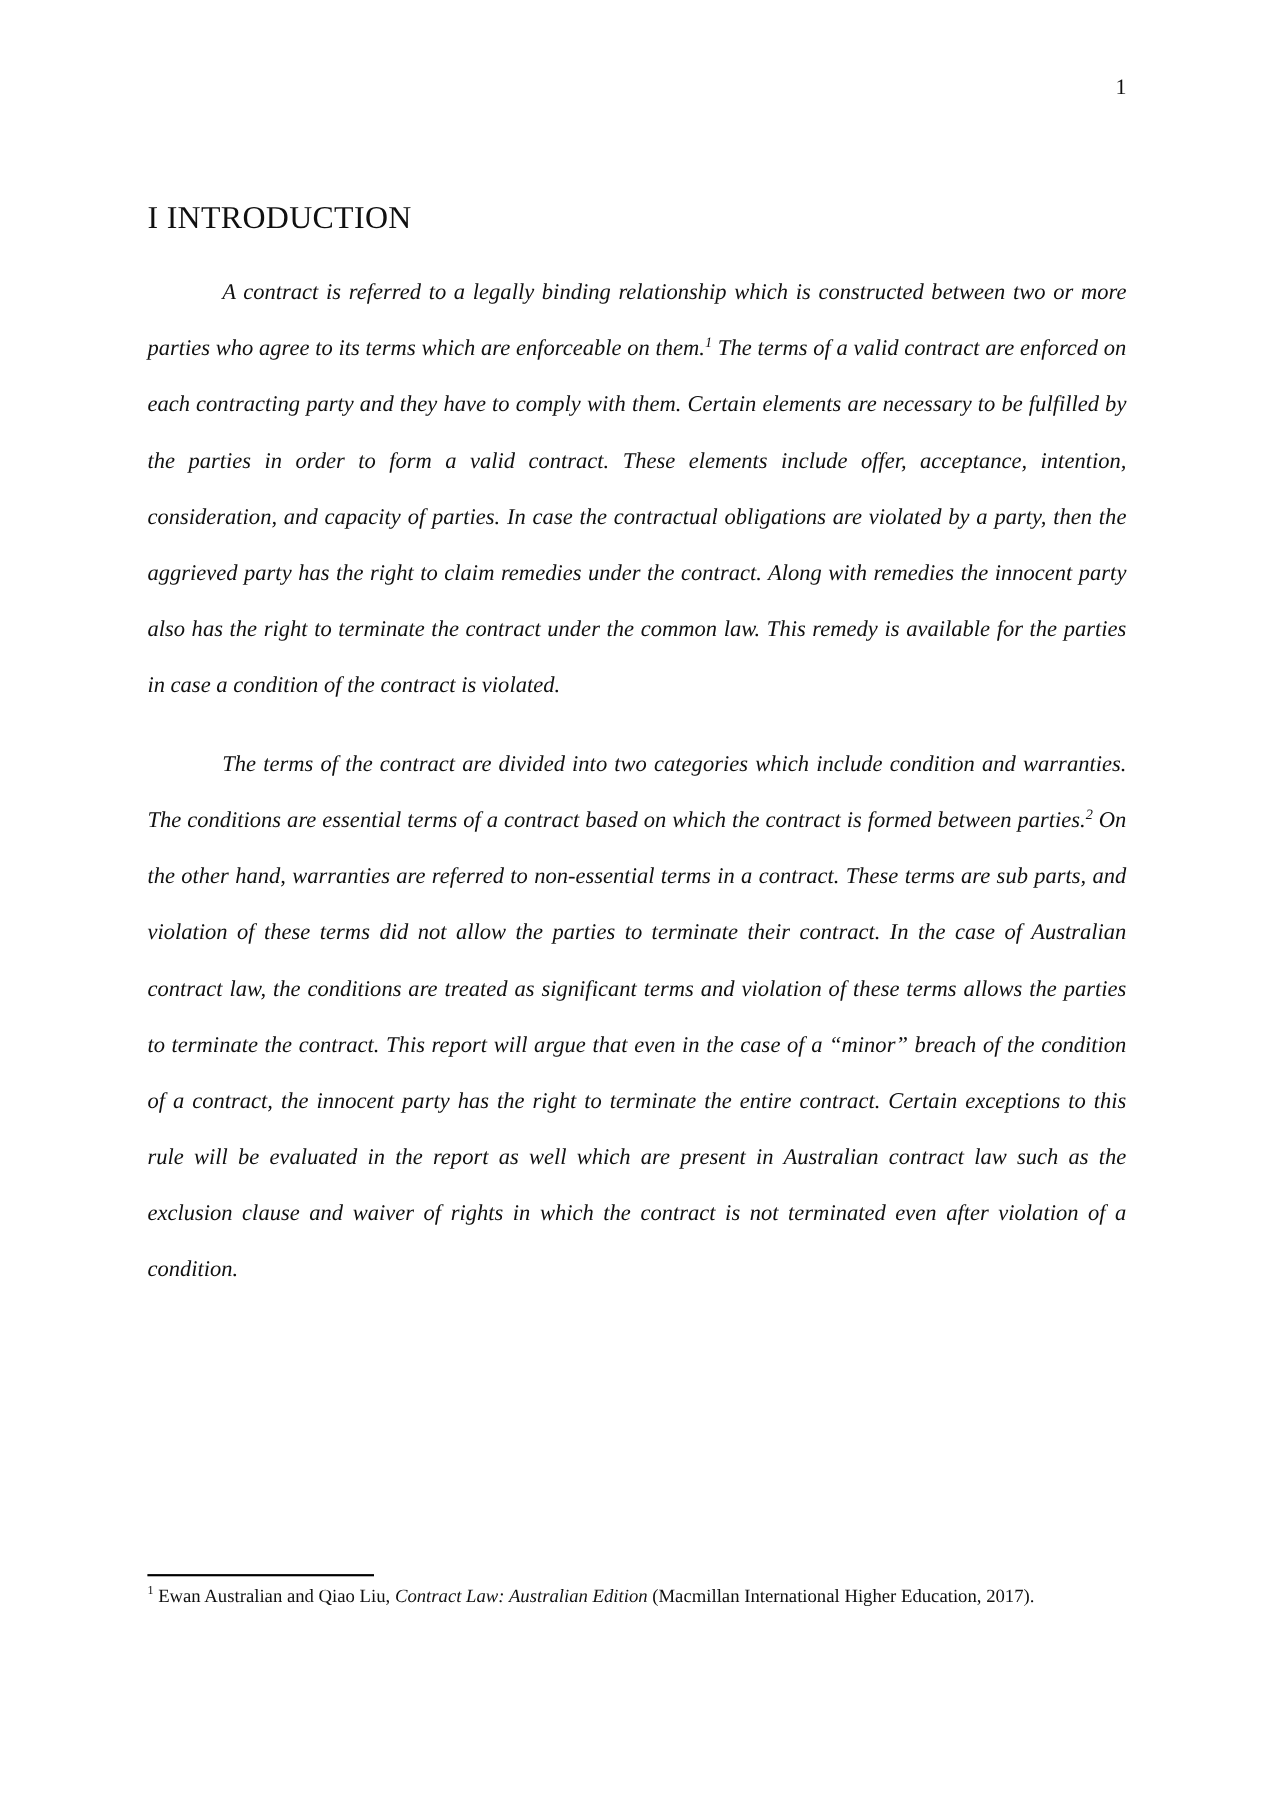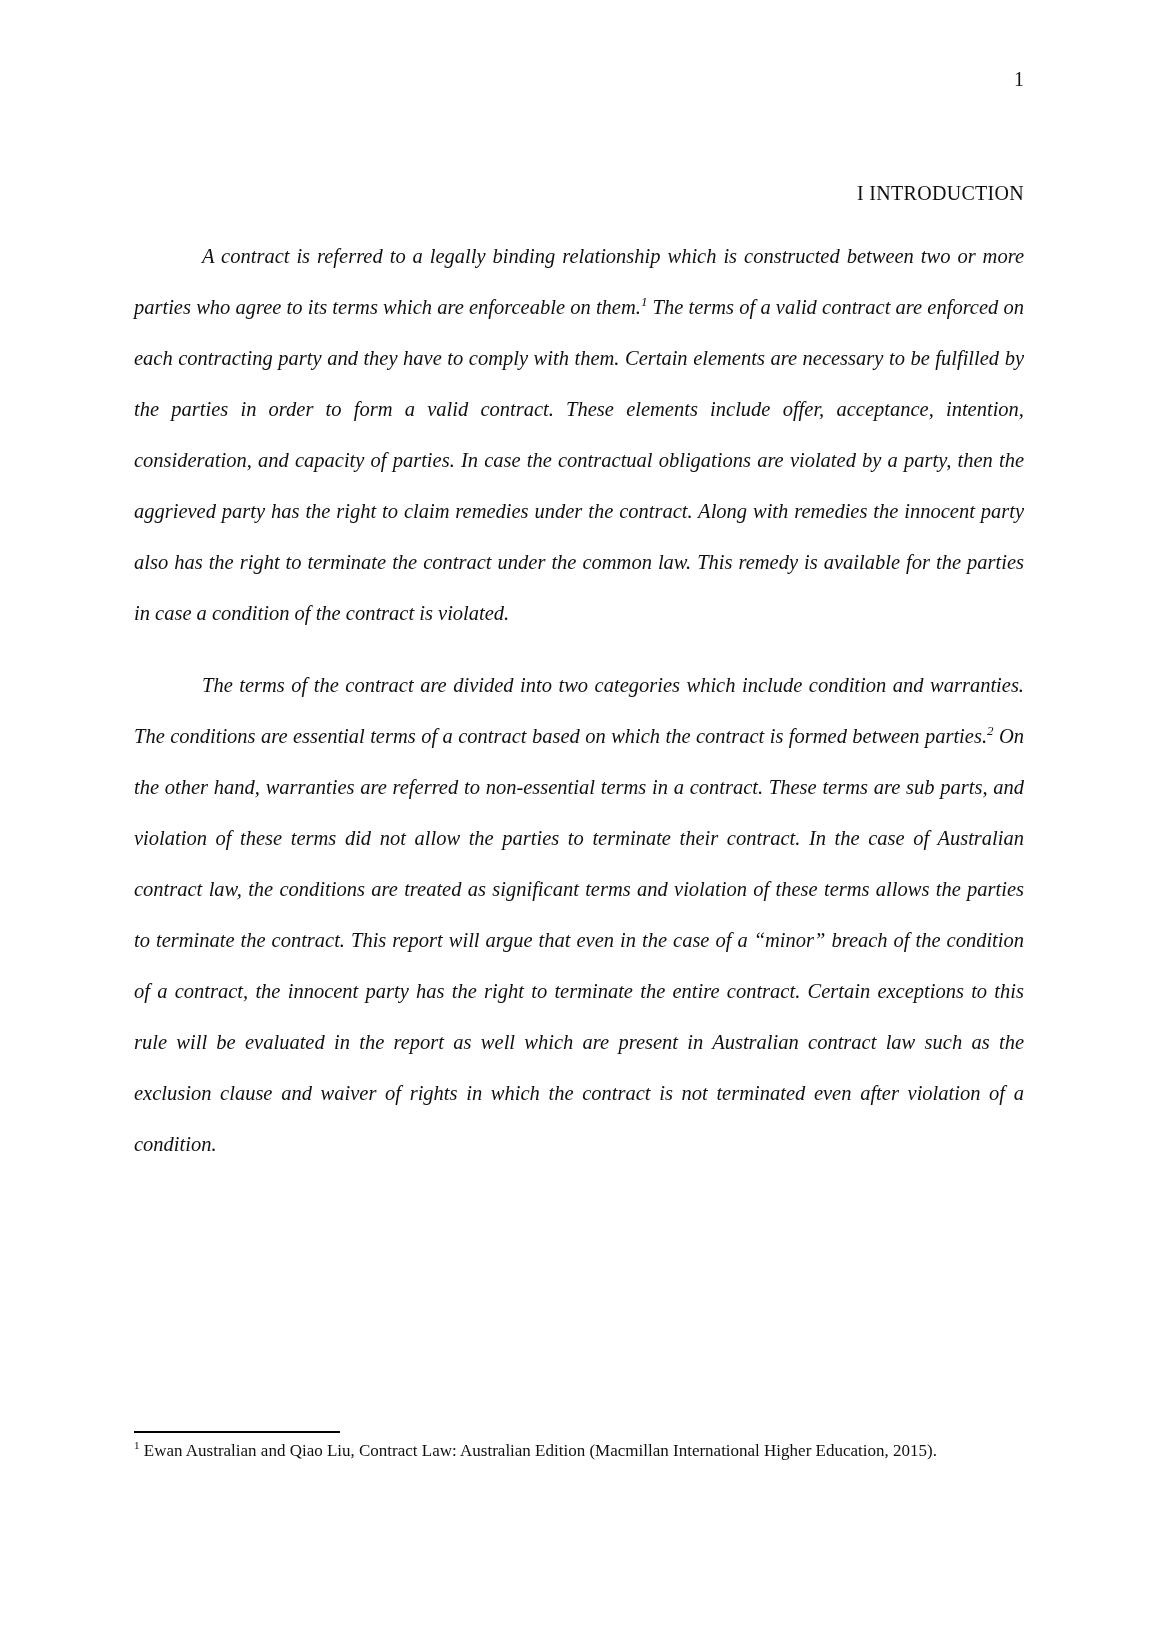--- a/index.html
+++ b/index.html
@@ -23,23 +23,23 @@
     font-size: 20px;
     color: #101010;
   }
   .content {
     position: absolute;
     top: 182px;
     left: 134px;
     right: 134px;
   }
   .heading {
-    font-size: 20px;
+    font-size: 29px;
     font-weight: normal;
-    text-align: right;
+    text-align: left;
     letter-spacing: 0.3px;
     margin-bottom: 26px;
   }
   .para {
     font-size: 20.5px;
     line-height: 51px;
     text-align: justify;
     text-indent: 68px;
     font-style: italic;
   }
@@ -62,20 +62,21 @@
   .fn-separator {
     width: 206px;
     height: 0;
     border-top: 2.5px solid #000000;
     margin-bottom: 7px;
   }
   .footnote {
     text-align: justify;
   }
   .footnote .italic {
+    font-style: italic;
   }
   sup.fn-num {
     font-size: 11px;
     line-height: 0;
     vertical-align: super;
   }
 </style>
 </head>
 <body>
 
@@ -90,18 +91,18 @@
     <p class="para"><span>A contract is referred to a legally binding relationship which is constructed between two or more parties who agree to its terms which are enforceable on them.</span><sup class="fn-ref">1</sup><span> The terms of a valid contract are enforced on each contracting party and they have to comply with them. Certain elements are necessary to be fulfilled by the parties in order to form a valid contract. These elements include offer, acceptance, intention, consideration, and capacity of parties. In case the contractual obligations are violated by a party, then the aggrieved party has the right to claim remedies under the contract. Along with remedies the innocent party also has the right to terminate the contract under the common law. This remedy is available for the parties in case a condition of the contract is violated.</span></p>
 
     <p class="para"><span>The terms of the contract are divided into two categories which include condition and warranties. The conditions are essential terms of a contract based on which the contract is formed between parties.</span><sup class="fn-ref">2</sup><span> On the other hand, warranties are referred to non-essential terms in a contract. These terms are sub parts, and violation of these terms did not allow the parties to terminate their contract. In the case of Australian contract law, the conditions are treated as significant terms and violation of these terms allows the parties to terminate the contract. This report will argue that even in the case of a “minor” breach of the condition of a contract, the innocent party has the right to terminate the entire contract. Certain exceptions to this rule will be evaluated in the report as well which are present in Australian contract law such as the exclusion clause and waiver of rights in which the contract is not terminated even after violation of a condition.</span></p>
 
   </div>
 
   <div class="footnotes">
 
     <div class="fn-separator"></div>
 
-    <div class="footnote"><sup class="fn-num">1</sup><span> Ewan Australian and Qiao Liu, </span><span class="italic">Contract Law: Australian Edition</span><span> (Macmillan International Higher Education, 2015).</span></div>
+    <div class="footnote"><sup class="fn-num">1</sup><span> Ewan Australian and Qiao Liu, </span><span class="italic">Contract Law: Australian Edition</span><span> (Macmillan International Higher Education, 2017).</span></div>
 
 
   </div>
 
 </div>
 
 </body></html>

